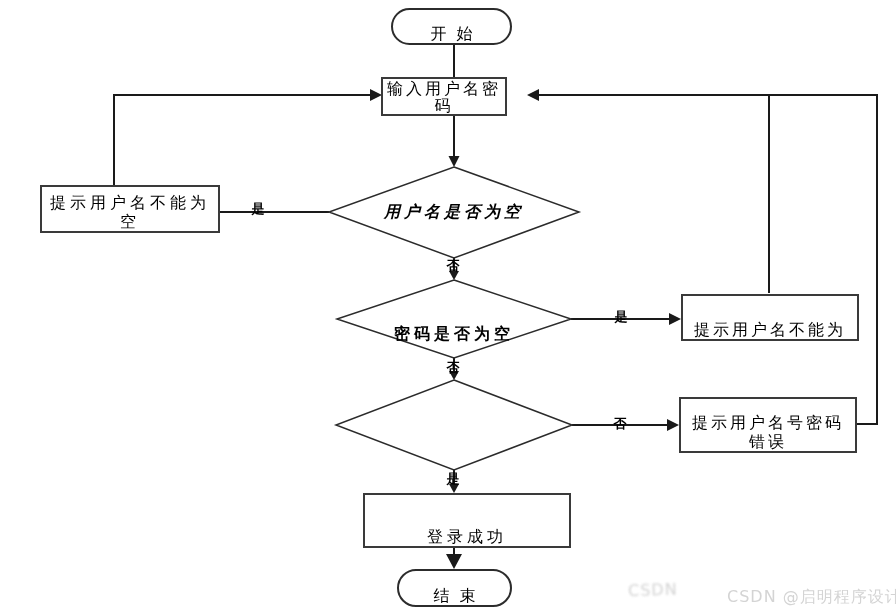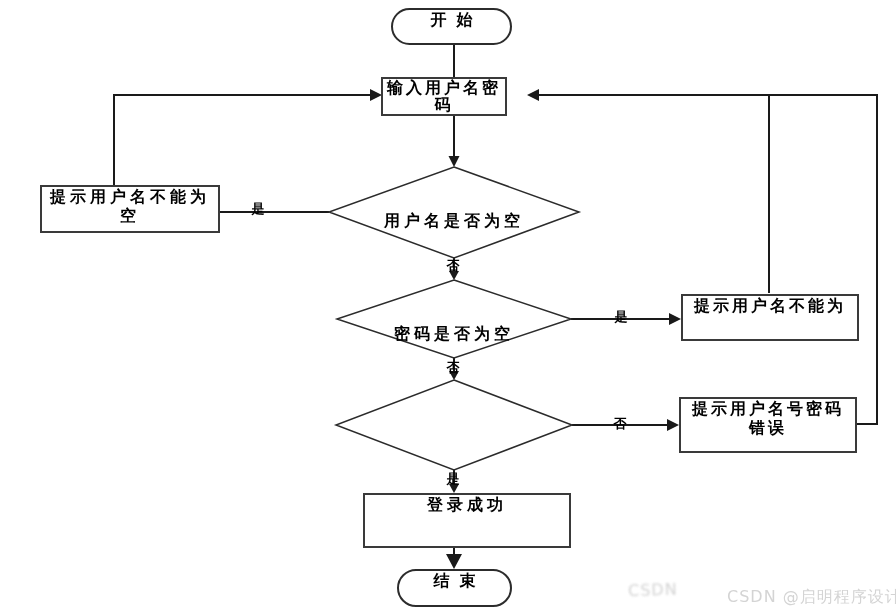--- a/index.html
+++ b/index.html
@@ -9,23 +9,23 @@
     background:#ffffff;
     font-family:"DejaVu Sans",sans-serif;
     overflow:hidden;
   }
   svg.wires{position:absolute;left:0;top:0;}
   .node{
     position:absolute;
     background:#ffffff;
     border:2px solid #3a3a3a;
     box-sizing:border-box;
-    display:flex;align-items:flex-start;justify-content:center;
+    display:flex;align-items:flex-end;justify-content:center;
     text-align:center;
-    font-weight:700;
+    font-weight:400;
     font-size:16px;
     letter-spacing:4px;
     line-height:19px;
     color:#000;
   }
   .node .lbl{white-space:pre-line;}
   .terminator{
     border-radius:20px;
     border-color:#2c2c2c;
     letter-spacing:10px;
@@ -128,21 +128,21 @@
   </div>
 
   <div class="node" style="left:363px;top:493px;width:208px;height:55px;">
     <span class="lbl">登录成功</span>
   </div>
 
   <div class="node terminator" style="left:397px;top:569px;width:115px;height:38px;">
     <span class="lbl">结束</span>
   </div>
 
-  <div class="diamond-label" style="left:454px;top:221px;">用户名是否为空</div>
+  <div class="diamond-label" style="left:454px;top:212px;font-style:italic;">用户名是否为空</div>
   <div class="diamond-label" style="left:454px;top:334px;">密码是否为空</div>
 
   <div class="edge-label" style="left:258px;top:208px;">是</div>
   <div class="edge-label" style="left:453px;top:265px;">否</div>
   <div class="edge-label" style="left:621px;top:316px;">是</div>
   <div class="edge-label" style="left:453px;top:367px;">否</div>
   <div class="edge-label" style="left:620px;top:423px;">否</div>
   <div class="edge-label" style="left:453px;top:478px;">是</div>
 
   <div class="watermark secondary" style="left:628px;top:580px;">CSDN</div>

